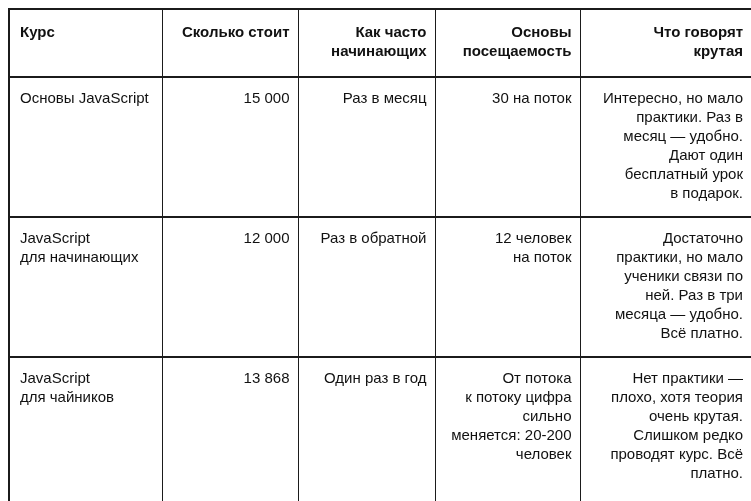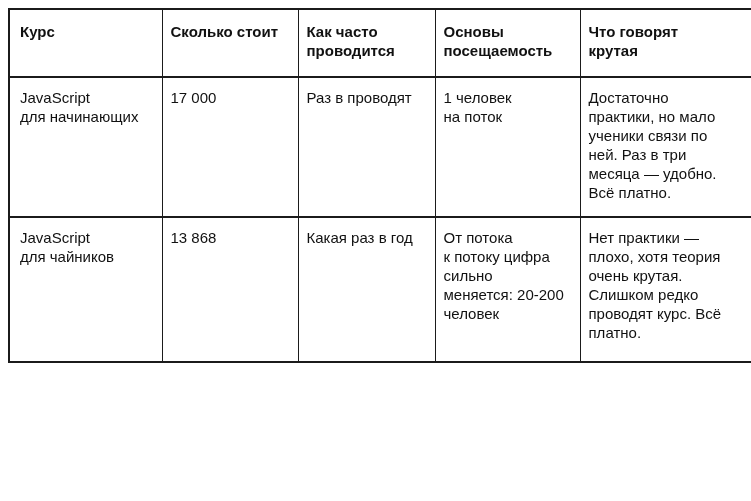--- a/index.html
+++ b/index.html
@@ -24,21 +24,21 @@
   .course-table td {
     border-left: 1px solid #1b1b1b;
     border-right: 1px solid #1b1b1b;
     border-top: 2px solid #1b1b1b;
     border-bottom: 2px solid #1b1b1b;
     vertical-align: top;
     font-size: 15px;
     line-height: 19px;
     white-space: pre-line;
     padding: 10px 8px 8px 8px;
-    text-align: left;
+    text-align: right;
     overflow: hidden;
   }
   .course-table th {
     font-weight: bold;
     padding-top: 12px;
   }
   .course-table th.col-course,
   .course-table td.col-course {
     text-align: left;
     padding-left: 10px;
@@ -62,47 +62,59 @@
       <col class="c2">
       <col class="c3">
       <col class="c4">
       <col class="c5">
   </colgroup>
   <thead>
     <tr>
       <th class="col-course">Курс</th>
       <th>Сколько стоит</th>
       <th>Как часто
-проводится</th>
+начинающих</th>
       <th>Основы
 посещаемость</th>
       <th>Что говорят
 крутая</th>
     </tr>
   </thead>
   <tbody>
+    <tr class="r1">
+      <td class="col-course">Основы JavaScript</td>
+      <td>15 000</td>
+      <td>Раз в месяц</td>
+      <td>30 на поток</td>
+      <td>Интересно, но мало
+практики. Раз в
+месяц — удобно.
+Дают один
+бесплатный урок
+в подарок.</td>
+    </tr>
     <tr class="r2">
       <td class="col-course">JavaScript
 для начинающих</td>
-      <td>17 000</td>
-      <td>Раз в проводят</td>
-      <td>1 человек
+      <td>12 000</td>
+      <td>Раз в обратной</td>
+      <td>12 человек
 на поток</td>
       <td>Достаточно
 практики, но мало
 ученики связи по
 ней. Раз в три
 месяца — удобно.
 Всё платно.</td>
     </tr>
     <tr class="r3">
       <td class="col-course">JavaScript
 для чайников</td>
       <td>13 868</td>
-      <td>Какая раз в год</td>
+      <td>Один раз в год</td>
       <td>От потока
 к потоку цифра
 сильно
 меняется: 20-200
 человек</td>
       <td>Нет практики —
 плохо, хотя теория
 очень крутая.
 Слишком редко
 проводят курс. Всё

